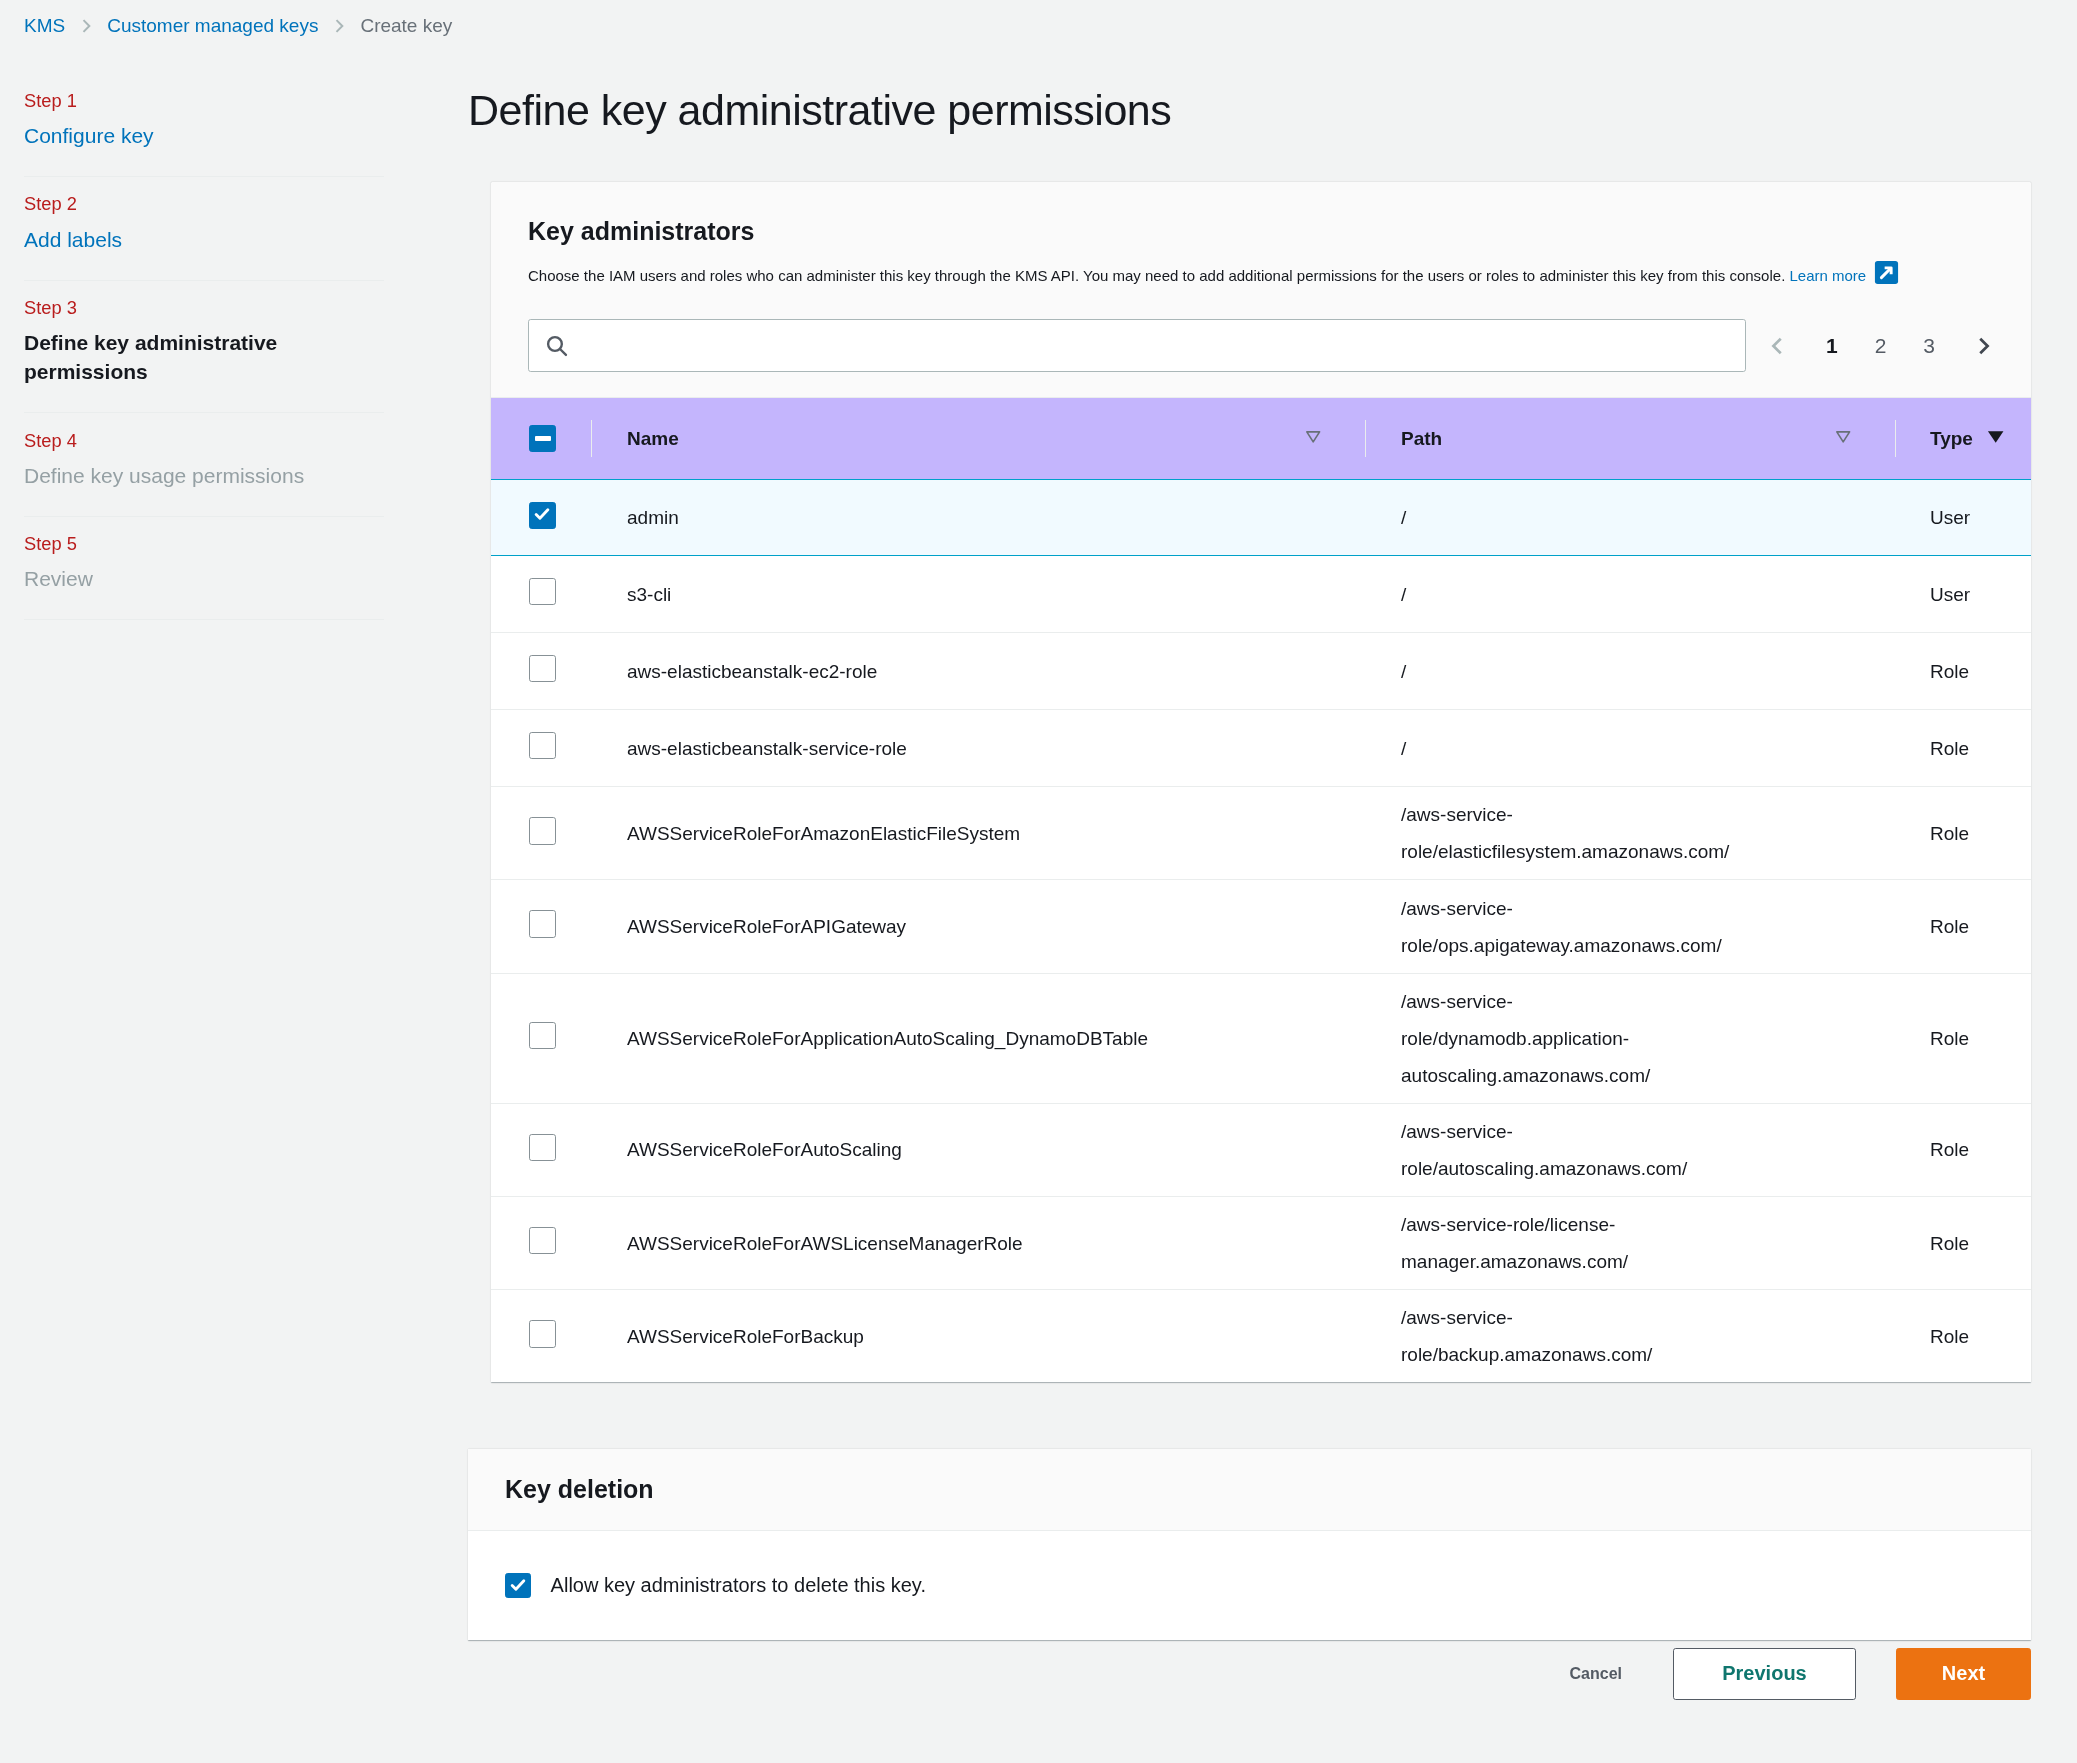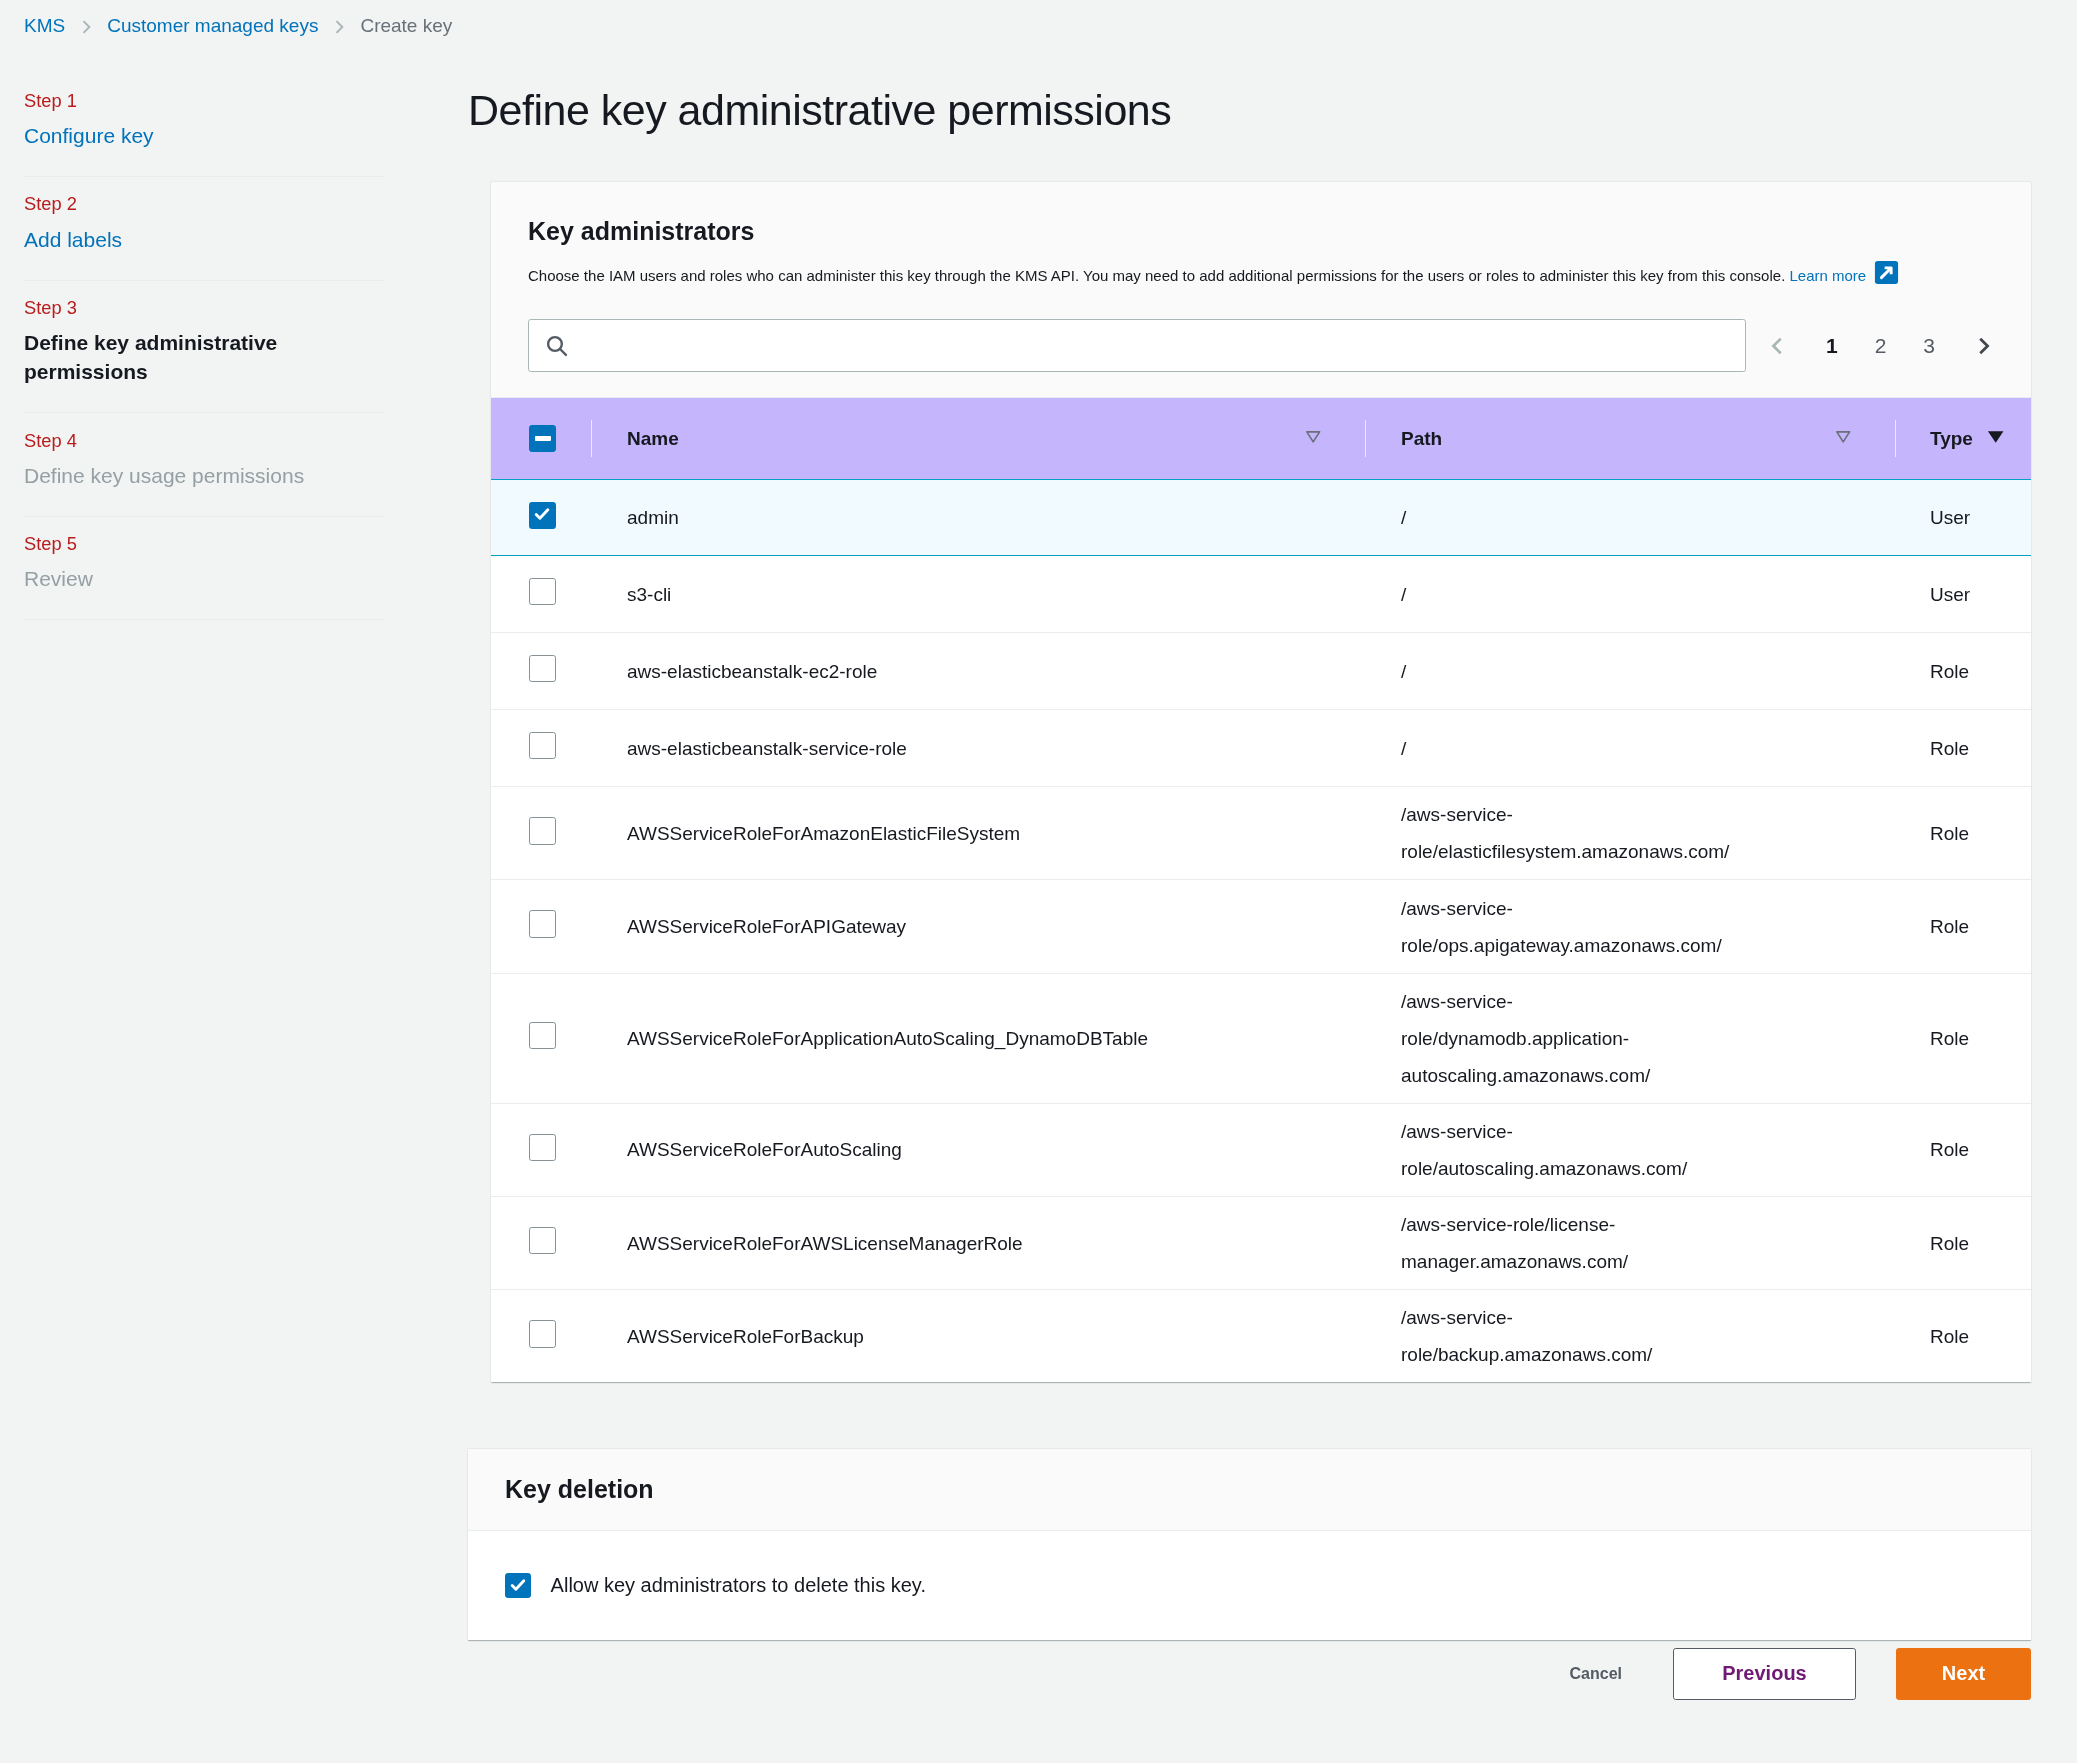--- a/index.html
+++ b/index.html
@@ -5,21 +5,21 @@
   * { margin:0; padding:0; box-sizing:border-box; }
   html,body { width:2078px; height:1763px; }
   body {
     font-family:"Liberation Sans", sans-serif;
     background:#f2f3f3;
     color:#16191f;
     overflow:hidden;
     position:relative;
   }
   
-  .breadcrumb { display:flex; align-items:flex-end; gap:11px; padding:14.6px 0 0 24px; font-size:19px; }
+  .breadcrumb { display:flex; align-items:center; gap:11px; padding:14.6px 0 0 24px; font-size:19px; }
   .crumb-link { color:#0073bb; text-decoration:none; cursor:pointer; }
   .crumb-current { color:#687078; }
   .crumb-sep svg { display:block; }
 
   
   .content { display:flex; }
   .sidebar { width:468px; padding:37px 0 0 24px; flex-shrink:0; }
   .step { padding:16.4px 0 25.6px 0; border-bottom:0.9px solid #eaeded; width:360px; }
   .step-num { font-size:18.3px; color:#b91c1c; margin-bottom:9.1px; }
   .step-label { font-size:21px; line-height:1.4; }
@@ -109,21 +109,21 @@
   .kd-body { background:#fff; padding:42px 37px; display:flex; align-items:center; gap:20px; }
   .kd-label { font-size:20px; }
 
   
   .footer { display:flex; align-items:center; justify-content:flex-end; margin-top:7.3px; width:1563px; }
   .btn-link {
     background:none; border:none; color:#545b64; font-weight:bold; font-size:16px;
     font-family:inherit; cursor:pointer; margin-right:51px;
   }
   .btn-secondary {
-    background:#fff; border:0.9px solid #545b64; border-radius:2.7px; color:#701a75;
+    background:#fff; border:0.9px solid #545b64; border-radius:2.7px; color:#0f766e;
     font-weight:bold; font-size:20px; font-family:inherit; cursor:pointer;
     width:183px; height:52px; margin-right:40px;
   }
   .btn-primary {
     background:#ec7211; border:0.9px solid #ec7211; border-radius:2.7px; color:#fff;
     font-weight:bold; font-size:20px; font-family:inherit; cursor:pointer;
     width:135px; height:52px;
   }
 </style>
 </head>

